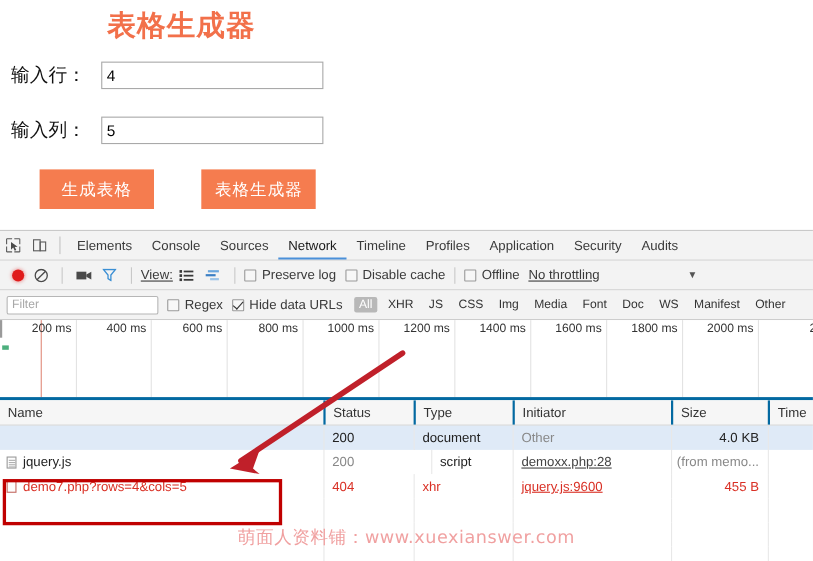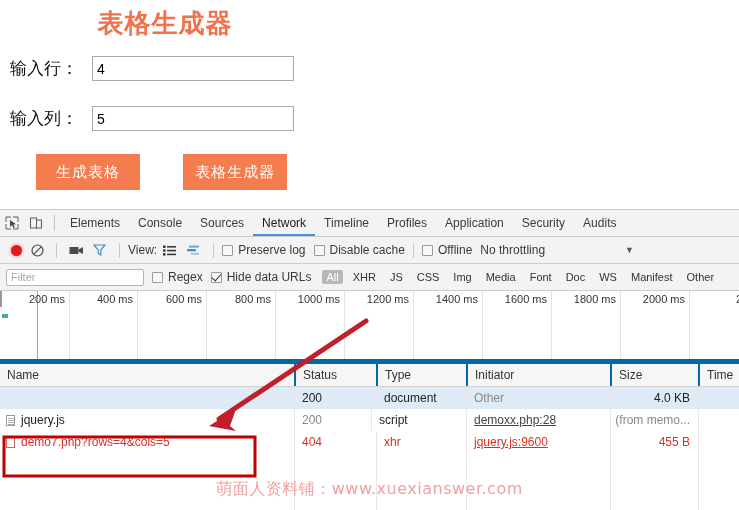--- a/index.html
+++ b/index.html
@@ -98,21 +98,21 @@
   }
   .rec-dot {
     width:11px; height:11px; border-radius:50%;
     background:#e01b1b;
     box-shadow:0 0 3px 1px rgba(224,27,27,0.35);
   }
   .cb-item { display:flex; align-items:center; height:26px; cursor:pointer; }
   .cb-gap { width:8px; }
   .cb-sep { width:1px; height:15px; background:#c8c8c8; margin:0 8px; }
   .cb-label { font-size:12px; color:#3a3a3a; margin-left:5px; white-space:nowrap; }
-  .cb-text { font-size:12px; color:#3a3a3a; white-space:nowrap; }
+  .cb-text { font-size:12px; color:#3a3a3a; white-space:nowrap;text-decoration:underline; }
 
   .cbx {
     width:11px; height:11px;
     border:1px solid #9a9a9a;
     background:#f7f7f7;
     display:inline-block;
     position:relative;
     border-radius:1px;
   }
   .cbx.checked::after {
@@ -152,21 +152,21 @@
     border-radius:2px;
     cursor:pointer; white-space:nowrap;
   }
   .type-pill.sel { background:#b8b8b8; color:#fff; }
 
   
   #overview {
     position:relative;
     height:73px;
     background:#fff;
-    border-bottom:5px solid #0369a1;
+    border-bottom:3px solid #0369a1;
     overflow:hidden;
     text-align:right;
   }
   .ruler-div {
     position:absolute; top:0; bottom:0;
     width:1px; background:#e3e3e3;
   }
   .ruler-lbl {
     position:absolute; top:2px;
     font-size:11px; color:#333;
@@ -428,21 +428,21 @@
       <div class="td dimmed" style="left:466px;width:144px">Other</div>
       <div class="td num" style="left:610px;width:88px">4.0 KB</div>
       <div class="td num" style="left:698px;width:41px"></div>
     </div>
 
     <div class="net-row">
       <div class="td first" style="left:0;width:294px">
         <span class="filetype-icon lines"></span><span>jquery.js</span>
       </div>
       <div class="td dimmed" style="left:294px;width:82px">200</div>
-      <div class="td" style="left:371px;width:90px">script</div>
+      <div class="td" style="left:392px;width:90px">script</div>
       <div class="td" style="left:466px;width:144px">
         <span class="init-link">demoxx.php:28</span>
       </div>
       <div class="td num dimmed" style="left:610px;width:88px">(from memo...</div>
       <div class="td num" style="left:698px;width:41px"></div>
     </div>
 
     <div class="net-row err">
       <div class="td first" style="left:0;width:294px">
         <span class="filetype-icon"></span><span>demo7.php?rows=4&amp;cols=5</span>

